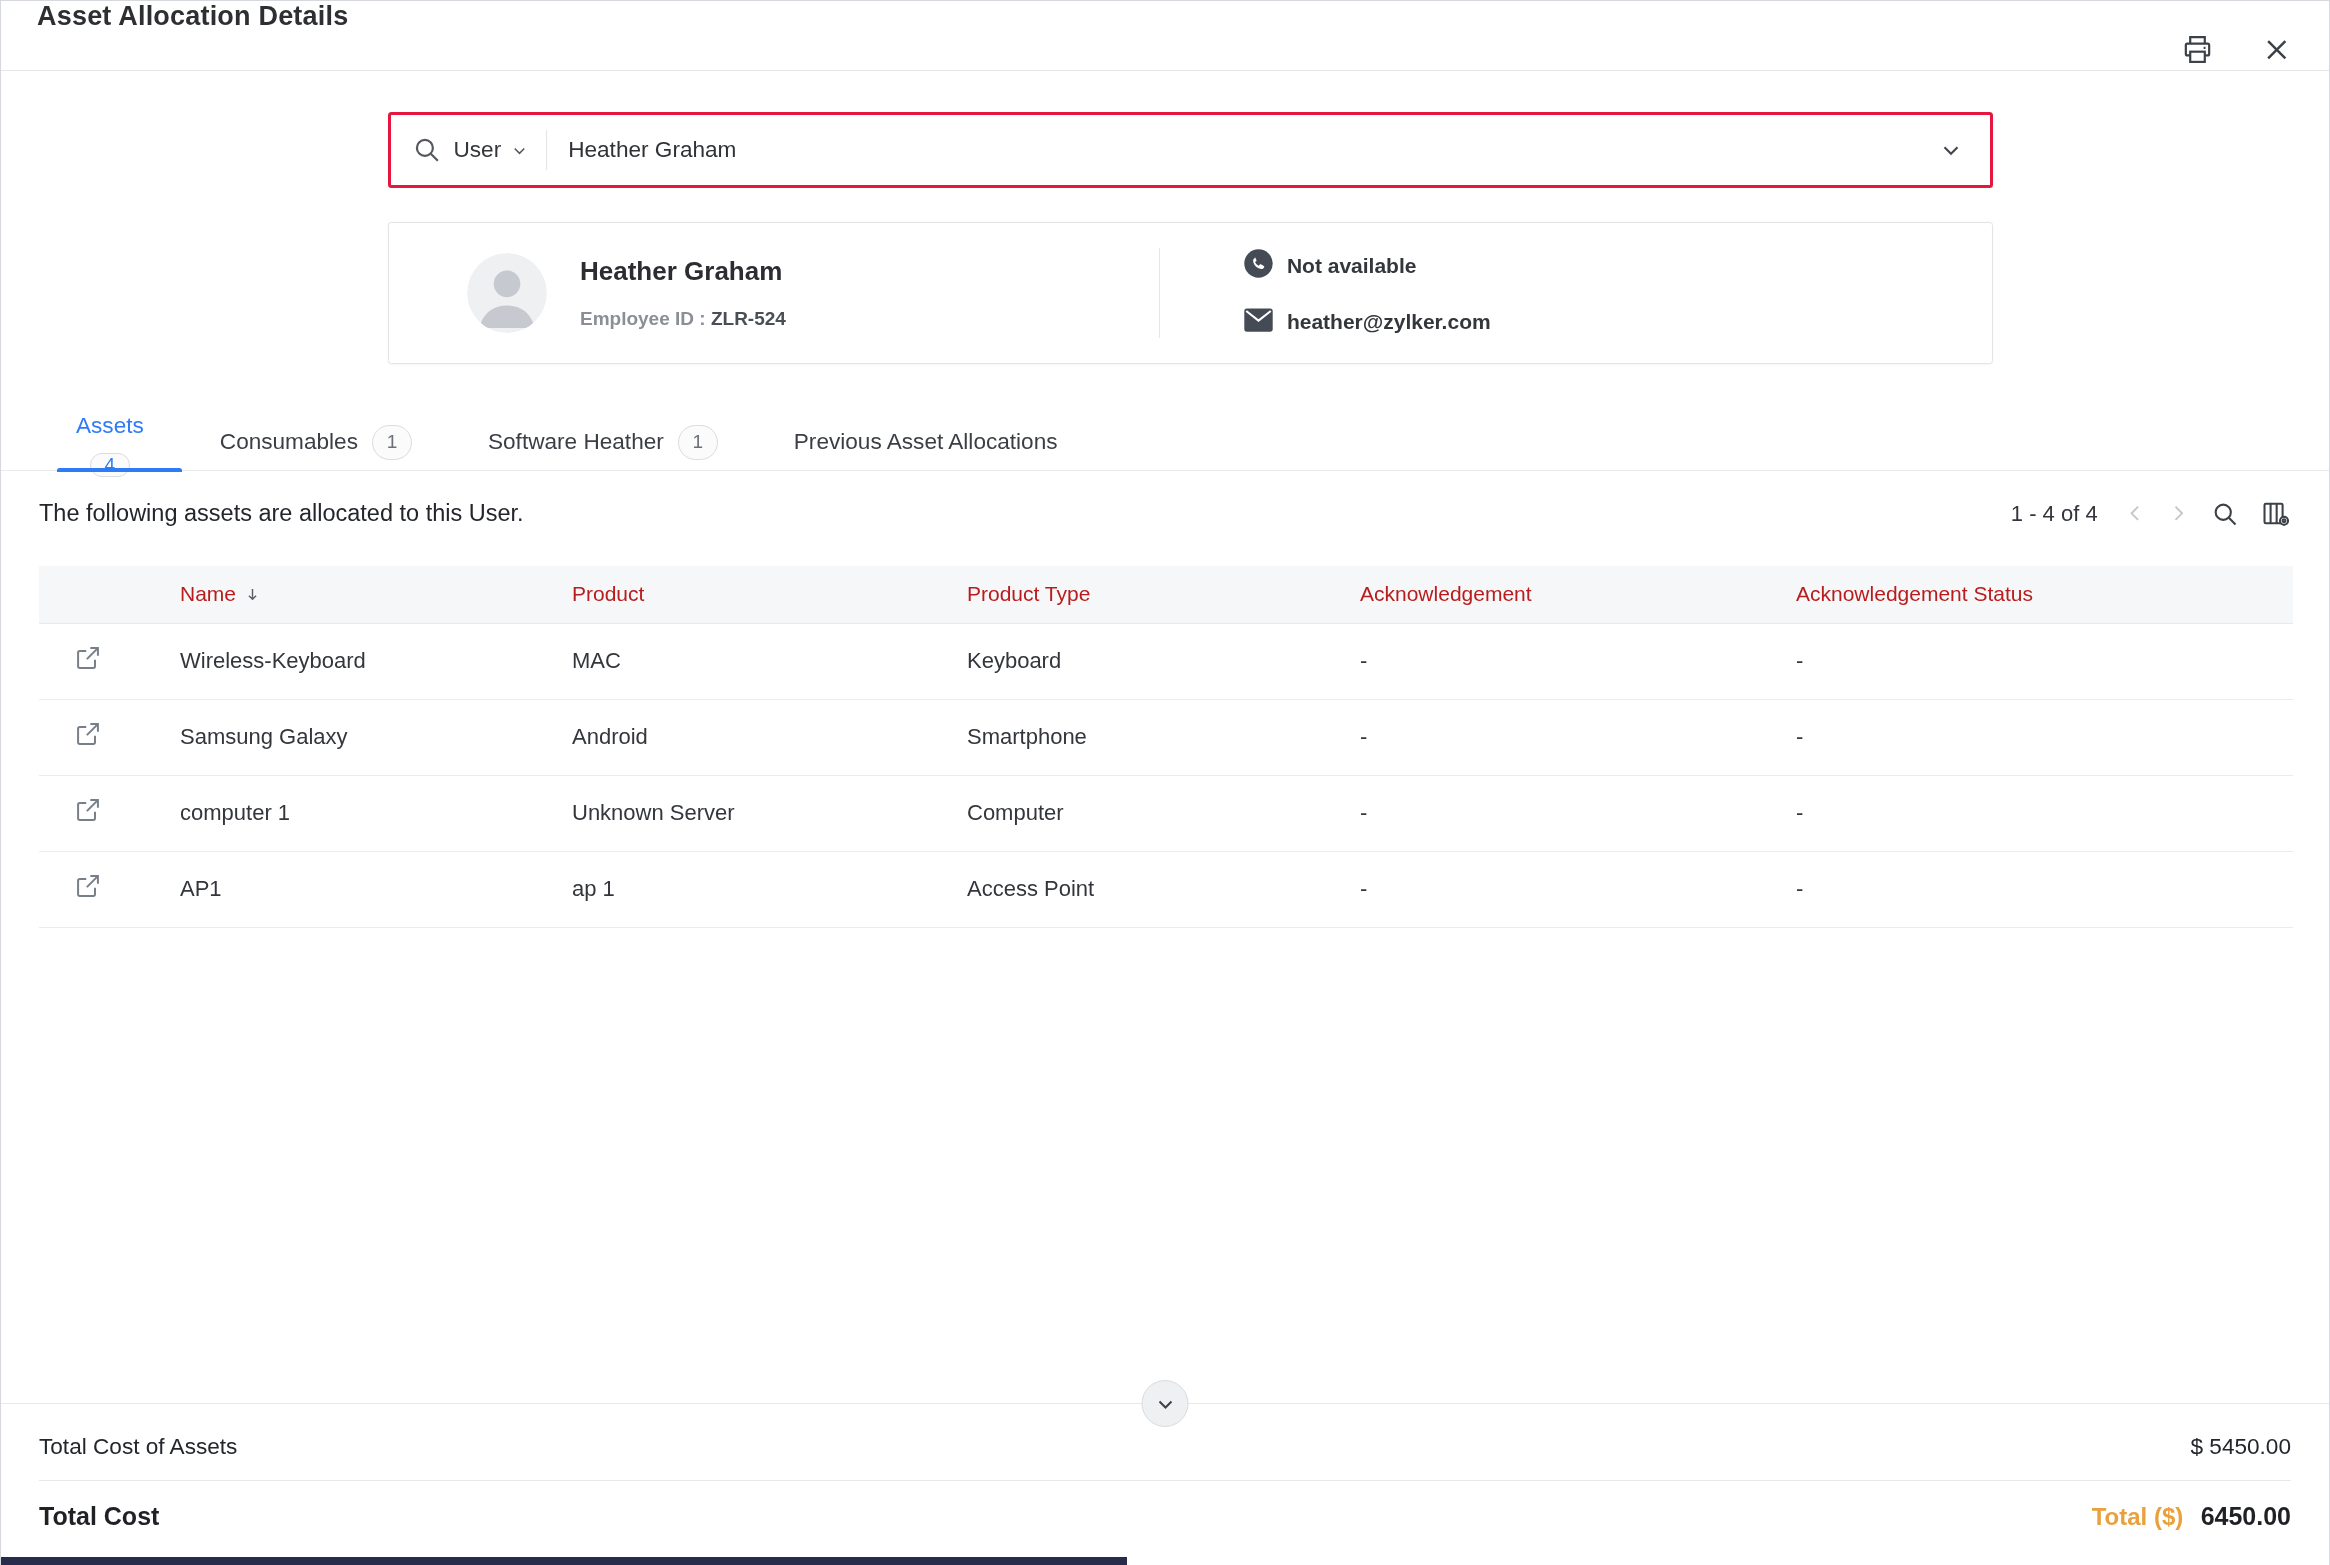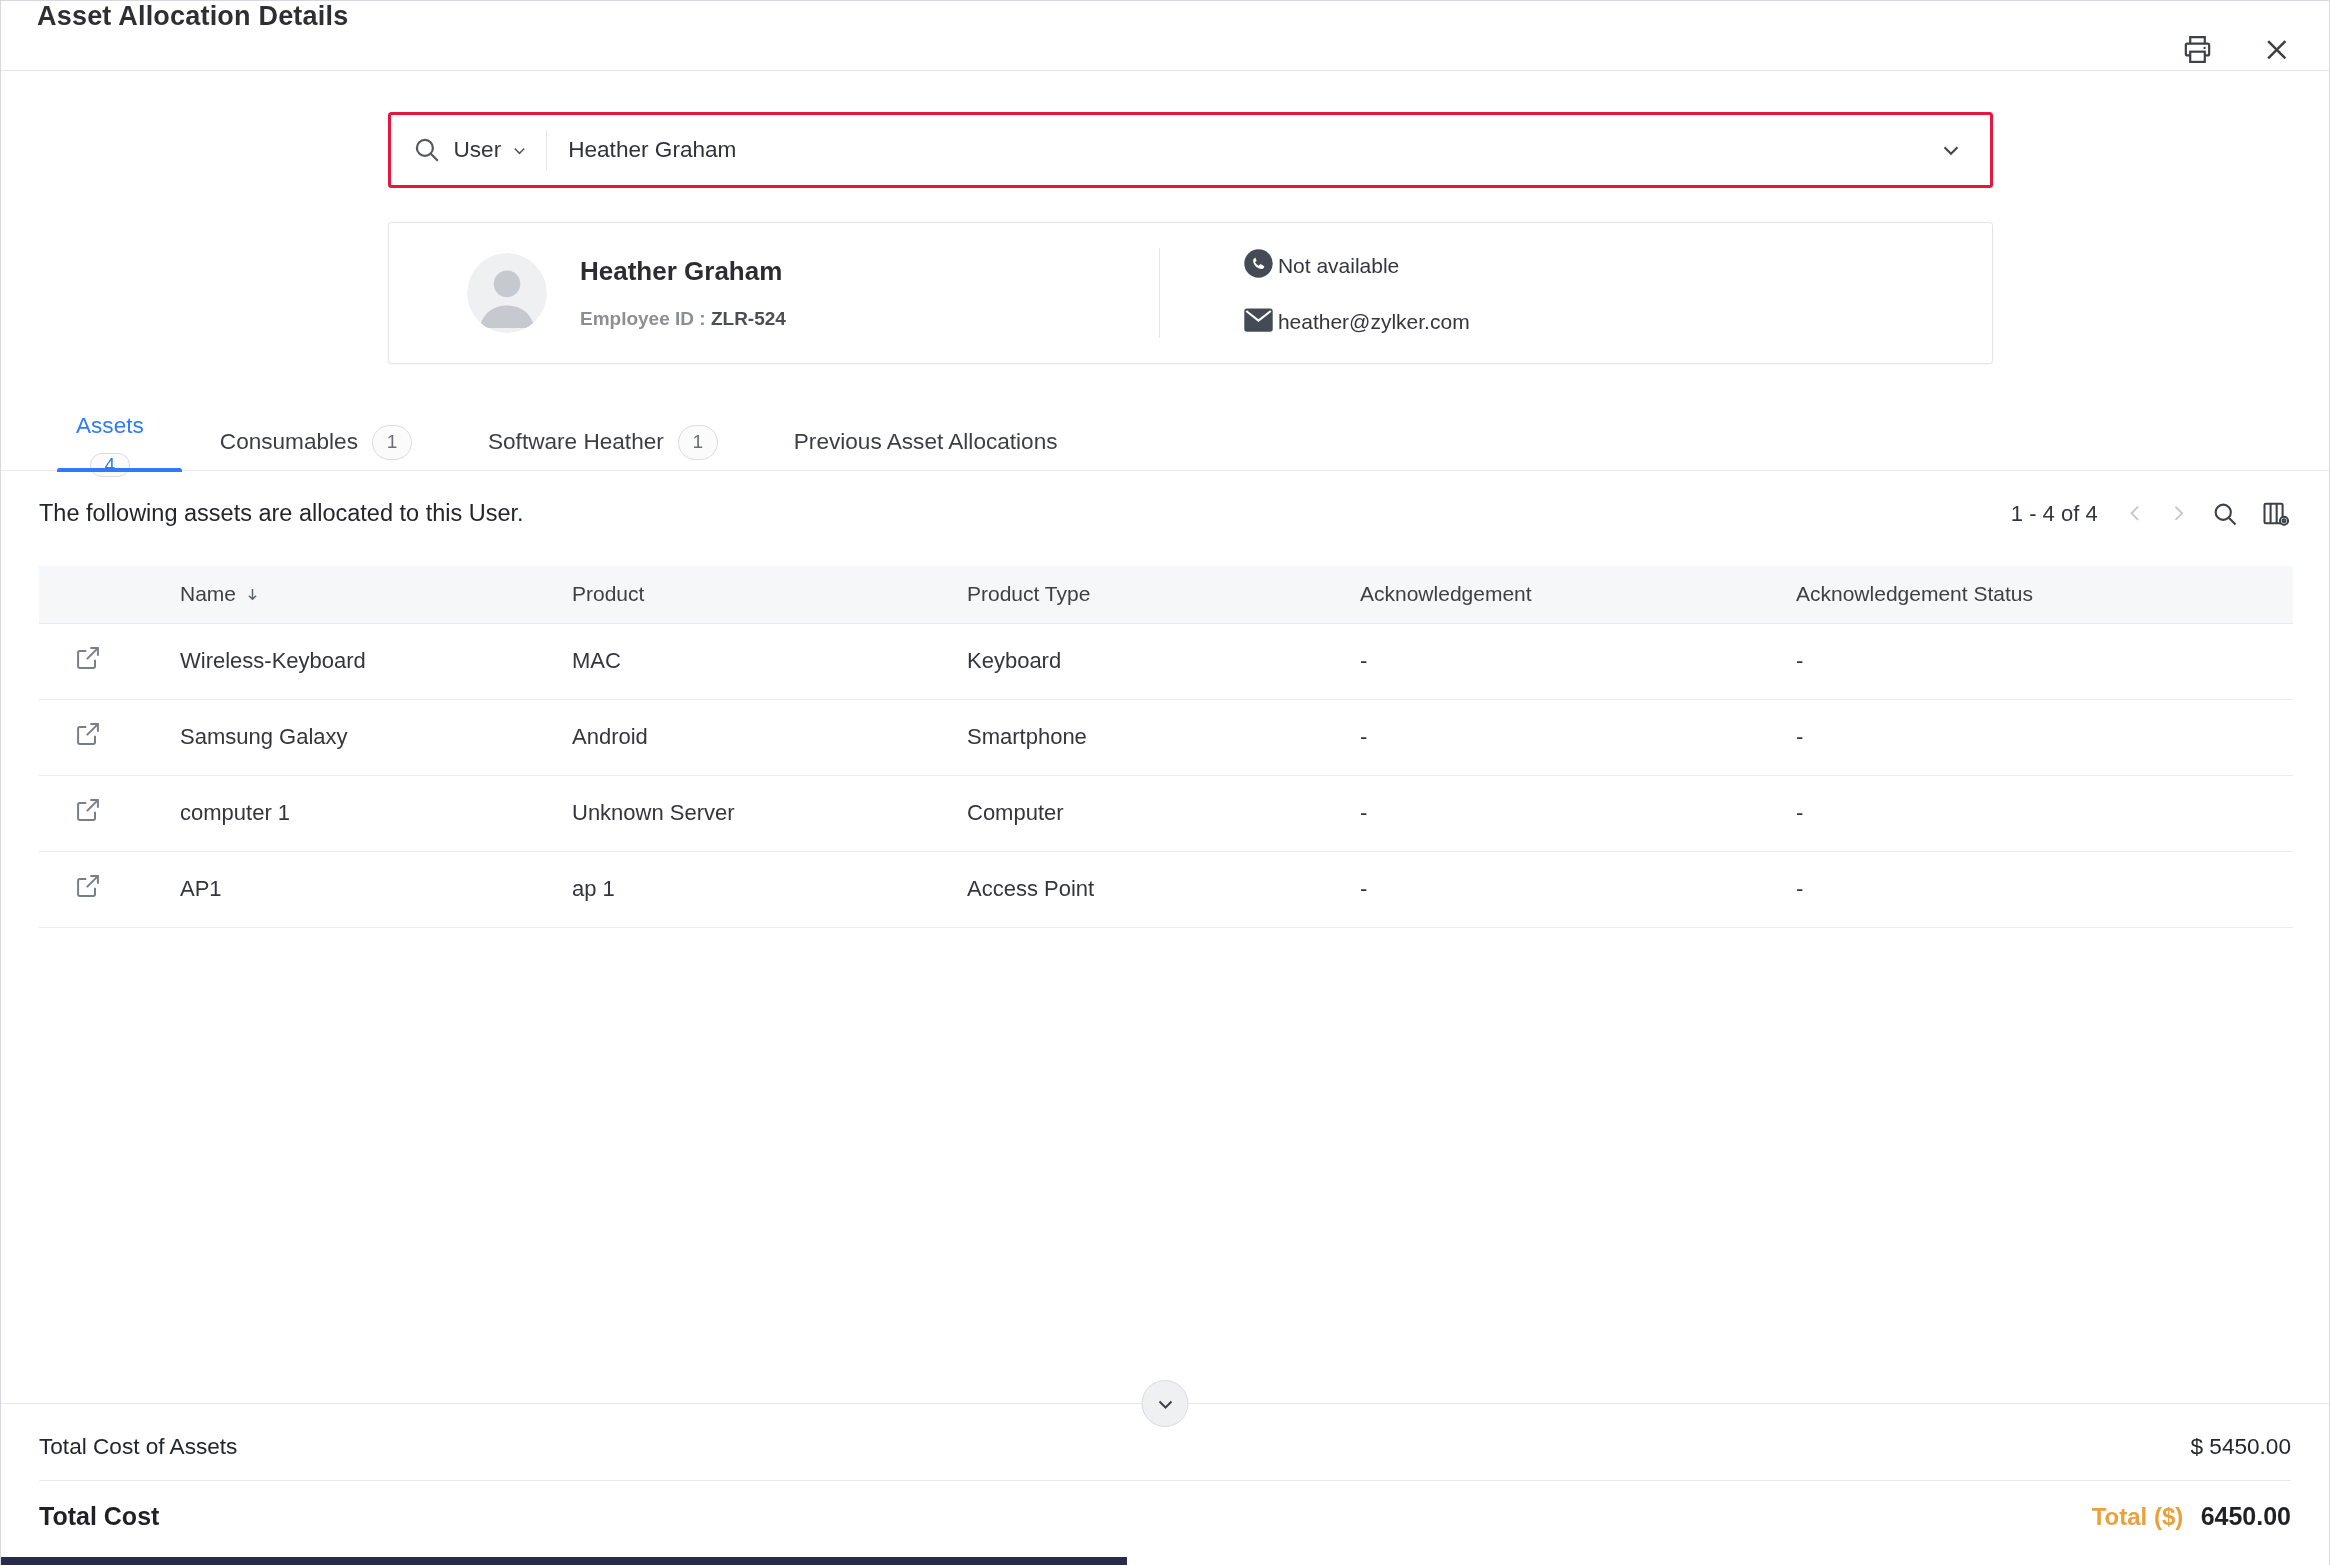--- a/index.html
+++ b/index.html
@@ -63,21 +63,21 @@
     background: #fff;
   }
   .user-left { display: flex; align-items: center; width: 770px; }
   .avatar { width: 80px; height: 80px; border-radius: 50%; overflow: hidden; margin-left: 78px; flex: none; }
   .user-main { margin-left: 33px; }
   .user-name { font-size: 26px; font-weight: 700; color: #2b2d31; }
   .user-id { margin-top: 21px; font-size: 19px; color: #8a8f96; font-weight: bold; }
   .user-id .val { color: #4a4f55; }
   .card-divider { width: 0.9px; height: 90px; background: #e4e6e9; }
   .user-contact { margin-left: 83px; display: flex; flex-direction: column; gap: 22.6px; }
-  .contact-row { display: flex; align-items: center; gap: 4px; font-size: 21px; color: #33363b; }
+  .contact-row { display: flex; align-items: center; gap: 13px; font-size: 21px; color: #33363b; font-weight: bold; }
 
   
   .tabs {
     margin-top: 44px;
     height: 63px;
     display: flex;
     align-items: flex-start;
     padding-left: 56px;
     border-bottom: 0.9px solid #e8eaed;
   }
@@ -114,21 +114,21 @@
   .list-desc { font-size: 23.5px; color: #23262b; }
   .toolbar-right { margin-left: auto; display: flex; align-items: center; gap: 21px; color: #3a4048; }
   .page-count { font-size: 22px; color: #33373c; margin-right: 5.2px; }
   .pg-chev { color: #c3c7cd; display: inline-flex; cursor: pointer; }
 
   
   .asset-table { width: 2254px; margin: 31px 38px 0 38px; border-collapse: collapse; table-layout: fixed; }
   .asset-table thead th {
     background: #f6f7f9;
     height: 57px;
-    font-size: 21px; font-weight: 400; color: #404040;
+    font-size: 21px; font-weight: 400; color: #b91c1c;
     text-align: left;
     border-bottom: 0.9px solid #e8e9ec;
   }
   .asset-table th .th-inner { display: flex; align-items: center; gap: 7px; }
   .asset-table tbody td {
     height: 76px;
     border-bottom: 0.9px solid #ececee;
     font-size: 22px; color: #33363b;
     text-align: left;
   }

